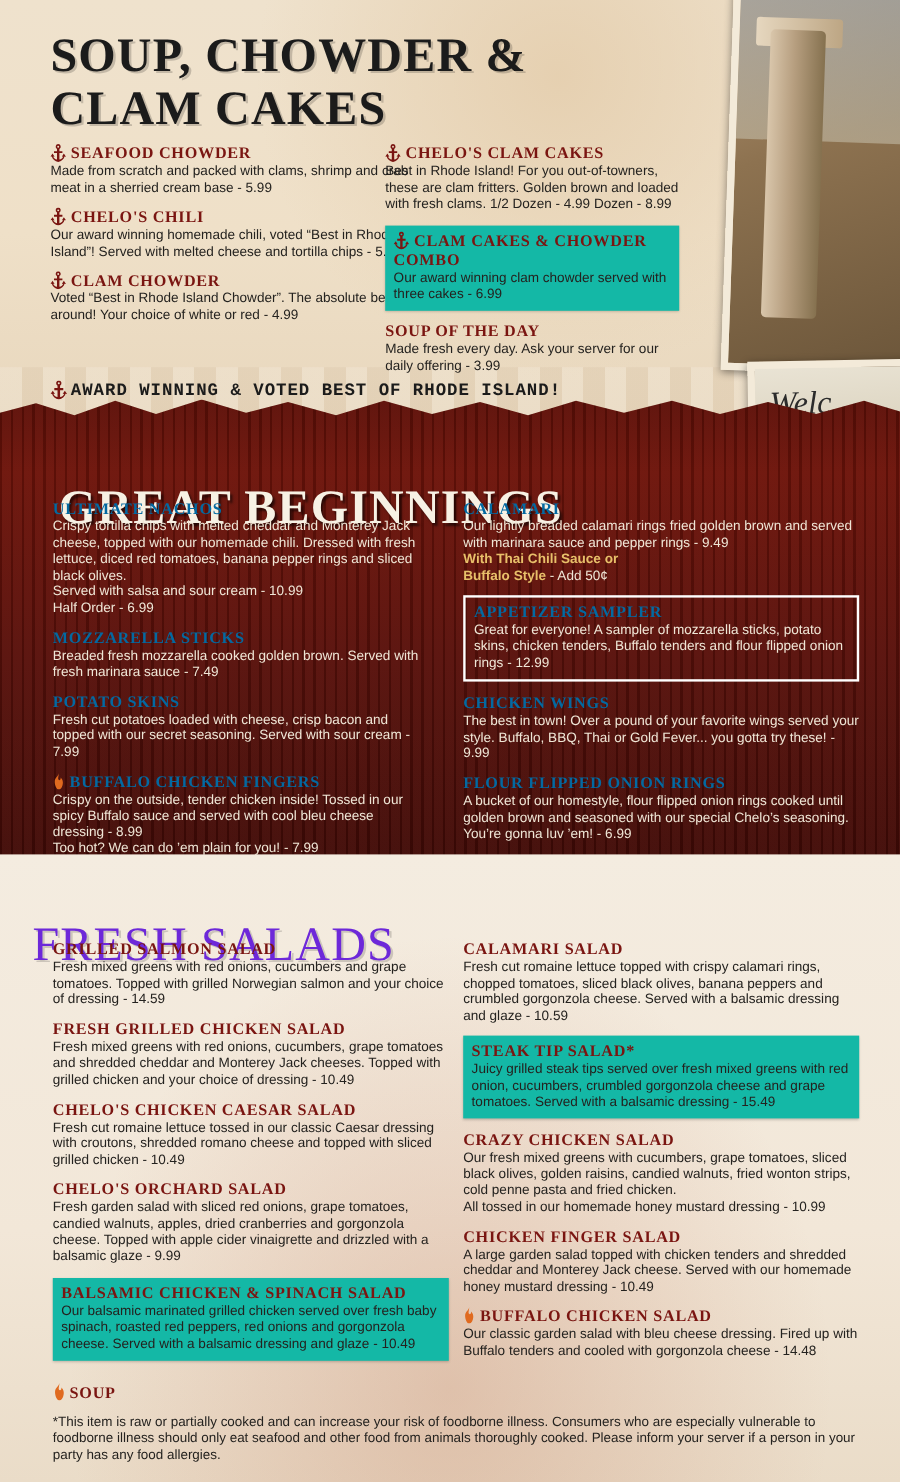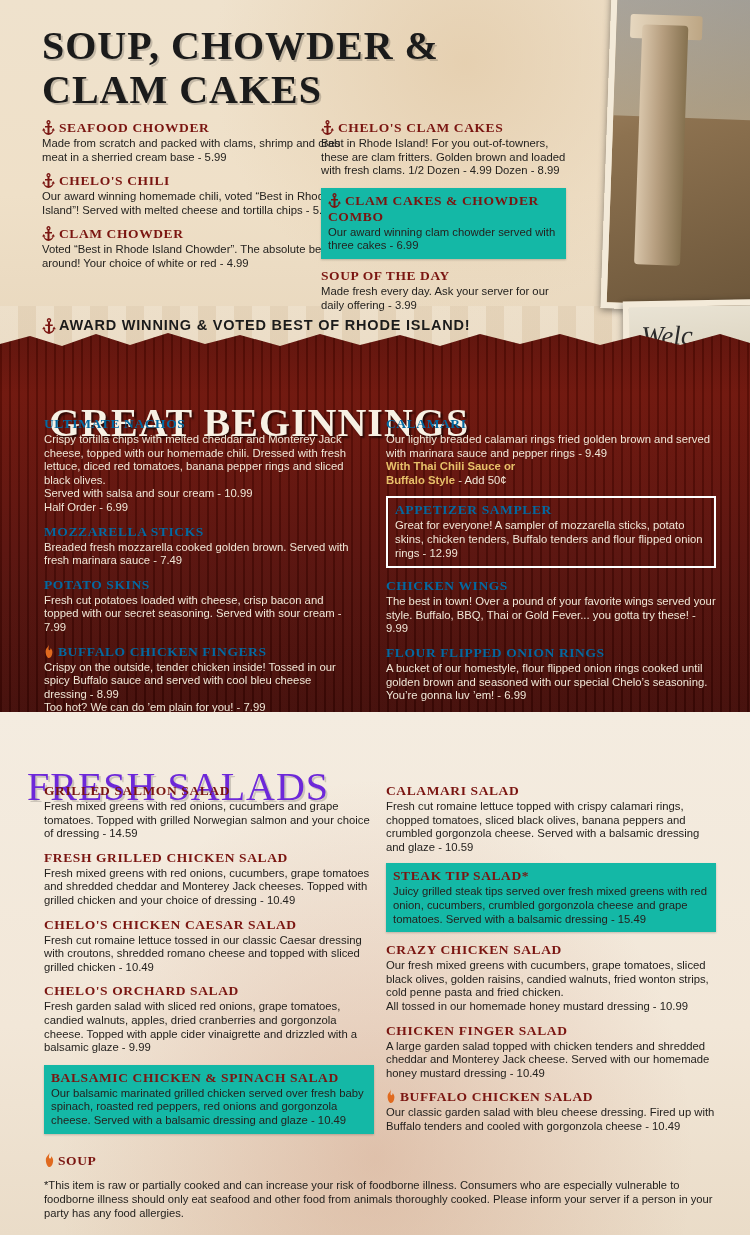--- a/index.html
+++ b/index.html
@@ -297,21 +297,21 @@
 
     <div class="block" style="margin-top:9px;">
       <div class="itemname">SOUP OF THE DAY</div>
       <div class="itemdesc">Made fresh every day. Ask your server for our daily offering - 3.99</div>
     </div>
   </div>
 
   <div style="position:absolute; left:42px; top:316px;">
     <span class="anchor-icon"><svg width="14" height="16" viewBox="0 0 13 15">
           <path d="M6.5 0a2.2 2.2 0 0 0-1 4.1V6H3v1.6h2.5V13c-1.6-.3-2.8-1.3-3.2-2.6l1.2.3L1.8 8 0 10.6l1.2-.2C1.8 12.7 3.9 14.4 6.5 15c2.6-.6 4.7-2.3 5.3-4.6l1.2.2L11.2 8l-1.7 2.7 1.2-.3C10.3 11.7 9.1 12.7 7.5 13V7.6H10V6H7.5V4.1A2.2 2.2 0 0 0 6.5 0zm0 1.5a.8.8 0 1 1 0 1.6.8.8 0 0 1 0-1.6z" fill="#7a1511"></path>
-        </svg></span><span style="font-family:Liberation Sans, sans-serif;font-weight:bold;font-size:14.5px;letter-spacing:.8px;color:#1b1b1b;">AWARD WINNING &amp; VOTED BEST OF RHODE ISLAND!</span>
+        </svg></span><span style="font-family:Liberation Mono, monospace;font-weight:bold;font-size:14.5px;letter-spacing:.8px;color:#1b1b1b;">AWARD WINNING &amp; VOTED BEST OF RHODE ISLAND!</span>
   </div>
 
   <div class="sec-mid"></div>
   <h1 class="title-mid">GREAT BEGINNINGS</h1>
 
   <div class="mid col-left" style="left:44px; top:416px; width:310px;">
     <div class="block">
       <div class="itemname">ULTIMATE NACHOS</div>
       <div class="itemdesc" style="white-space:pre-line;">Crispy tortilla chips with melted cheddar and Monterey Jack cheese, topped with our homemade chili. Dressed with fresh lettuce, diced red tomatoes, banana pepper rings and sliced black olives.
 Served with salsa and sour cream - 10.99
@@ -400,21 +400,21 @@
     <div class="block">
       <div class="itemname">CHICKEN FINGER SALAD</div>
       <div class="itemdesc">A large garden salad topped with chicken tenders and shredded cheddar and Monterey Jack cheese. Served with our homemade honey mustard dressing - 10.49</div>
     </div>
     <div class="block">
       <div class="itemname">
         <span class="flame"><svg width="10" height="14" viewBox="0 0 10 14">
               <path d="M5 0C5 3 1.6 3.7 1.6 7.4 1.6 10.4 3.1 14 5 14s3.4-3 3.4-6c0-2-1-3-1.8-4 .1 1.3-.5 2.2-1.1 2.2C4.6 6.2 4.2 5 4.6 3.6 4.9 2.4 5 1 5 0z" fill="#e06a1f"></path>
             </svg></span><span>BUFFALO CHICKEN SALAD</span>
       </div>
-      <div class="itemdesc">Our classic garden salad with bleu cheese dressing. Fired up with Buffalo tenders and cooled with gorgonzola cheese - 10.49</div>
+      <div class="itemdesc">Our classic garden salad with bleu cheese dressing. Fired up with Buffalo tenders and cooled with gorgonzola cheese - 14.48</div>
     </div>
   </div>
 
   <div class="spicy-key">
     <span class="flame"><svg width="11" height="15" viewBox="0 0 10 14">
           <path d="M5 0C5 3 1.6 3.7 1.6 7.4 1.6 10.4 3.1 14 5 14s3.4-3 3.4-6c0-2-1-3-1.8-4 .1 1.3-.5 2.2-1.1 2.2C4.6 6.2 4.2 5 4.6 3.6 4.9 2.4 5 1 5 0z" fill="#e06a1f"></path>
         </svg></span><span>SOUP</span>
   </div>
 
   <div class="footer-note">*This item is raw or partially cooked and can increase your risk of foodborne illness. Consumers who are especially vulnerable to foodborne illness should only eat seafood and other food from animals thoroughly cooked. Please inform your server if a person in your party has any food allergies.</div>

